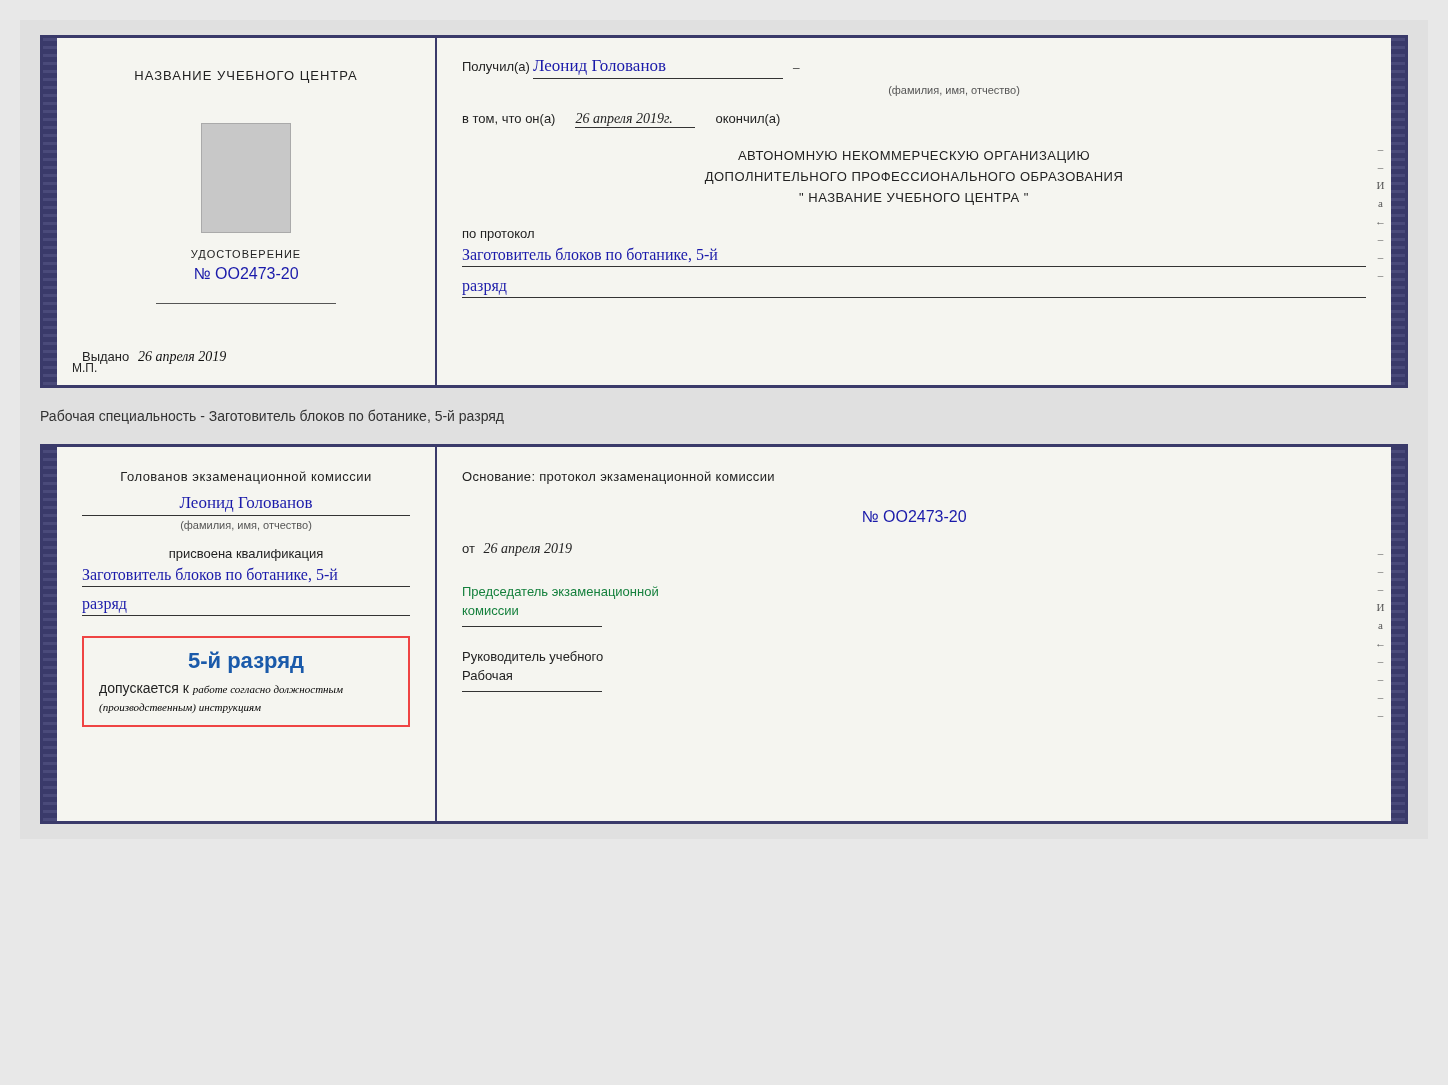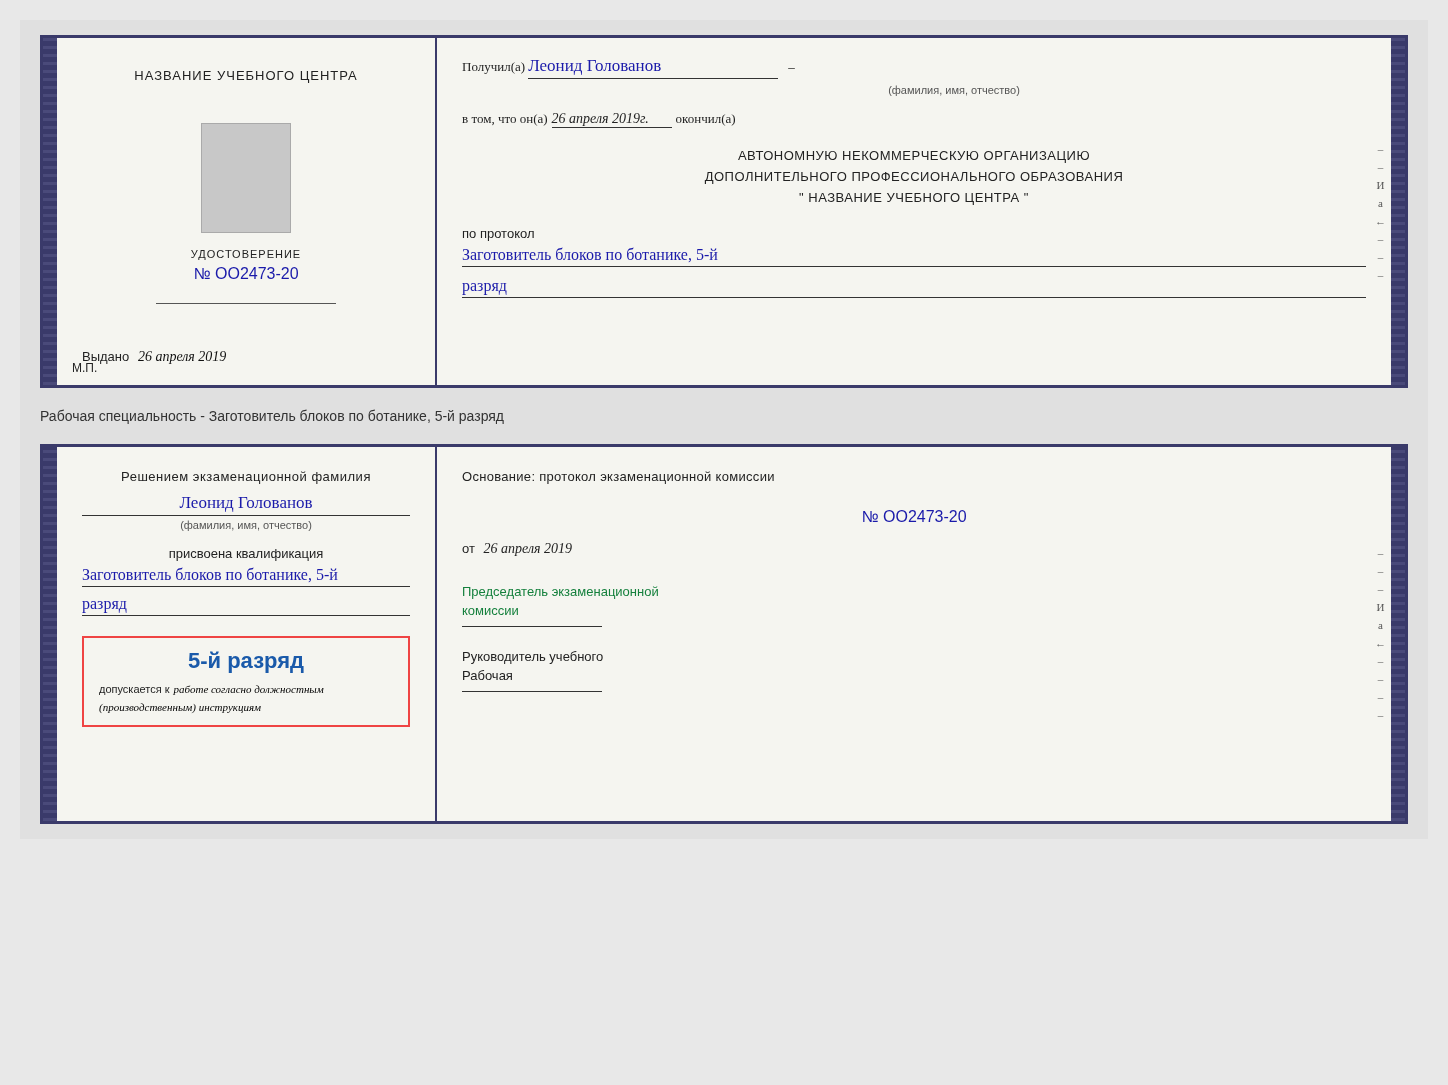--- a/index.html
+++ b/index.html
@@ -129,21 +129,21 @@
 
     
     .recipient-line {
       display: flex;
       align-items: baseline;
       margin-bottom: 5px;
     }
 
     .recipient-label {
       font-size: 13px;
-      font-family: Liberation Serif, serif;
+      font-family: Liberation Sans, sans-serif;
       color: #222;
       white-space: nowrap;
     }
 
     .recipient-name {
       font-size: 17px;
       font-family: 'Times New Roman', Times, serif;
       color: #1a1aaa;
       border-bottom: 1px solid #333;
       min-width: 250px;
@@ -168,21 +168,21 @@
       align-items: baseline;
       margin-bottom: 18px;
     }
 
     .vtom-date {
       font-style: italic;
       font-family: 'Times New Roman', Times, serif;
       font-size: 14px;
       border-bottom: 1px solid #333;
       min-width: 120px;
-      margin: 0 4px;
+      margin: 0 20px;
     }
 
     .autonomous-org {
       font-size: 13px;
       font-family: Arial, sans-serif;
       letter-spacing: 0.5px;
       text-align: center;
       color: #222;
       line-height: 1.6;
       margin-bottom: 18px;
@@ -309,21 +309,21 @@
     .stamp-rank {
       font-size: 22px;
       font-weight: bold;
       color: #1a5aaa;
       font-family: Arial, sans-serif;
       text-align: center;
       display: block;
     }
 
     .stamp-allowed {
-      font-size: 11px;
+      font-size: 14px;
       font-family: Arial, sans-serif;
       color: #222;
     }
 
     .stamp-allowed-italic {
       font-style: italic;
       font-size: 11px;
     }
 
     
@@ -437,21 +437,21 @@
 
     <div class="cert-right-spine"></div>
   </div>
 
   <div class="description-line">Рабочая специальность - Заготовитель блоков по ботанике, 5-й разряд</div>
 
   <div class="exam-doc">
     <div class="cert-spine"></div>
 
     <div class="exam-left">
-      <div class="exam-decision">Решением  экзаменационной  фамилия</div>
+      <div class="exam-decision">Голованов  экзаменационной  комиссии</div>
       <div class="exam-name-handwritten">Леонид Голованов</div>
       <div class="fio-subtitle">(фамилия, имя, отчество)</div>
       <div class="qualification-label">присвоена квалификация</div>
       <div class="qualification-name">Заготовитель блоков по ботанике, 5-й</div>
       <div class="rank-block">разряд</div>
 
       
       <div class="stamp-box">
         <span class="stamp-rank">5-й разряд</span>
         <div style="margin-top:5px;">

